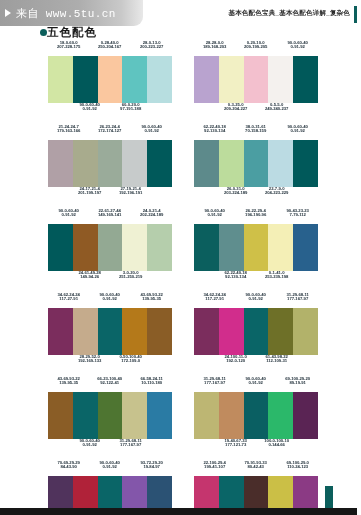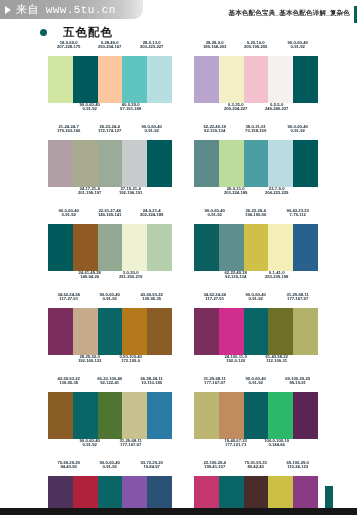--- a/index.html
+++ b/index.html
@@ -7,21 +7,21 @@
     width: 361px; height: 515px;
     background: #ffffff;
     font-family: "Liberation Sans", sans-serif;
     overflow: hidden;
     position: relative;
   }
 
   
   #watermark {
     position: absolute; top: 0; left: 0;
-    width: 143px; height: 19px;
+    width: 143px; height: 26px;
     background: linear-gradient(90deg, #9d9d9d 0%, #adadad 55%, #c9c9c9 85%, #e8e8e8 100%);
     border-radius: 0 0 9px 0;
     display: flex; align-items: center;
     padding-left: 5px;
     z-index: 40;
   }
   #watermark .tri {
     width: 0; height: 0;
     border-left: 6px solid #ffffff;
     border-top: 4px solid transparent;
@@ -45,21 +45,21 @@
     padding-top: 3px; padding-right: 4px;
   }
   #header-bar {
     width: 7px; height: 17px;
     background: #0c5f5c;
   }
 
   
   #section-title {
     position: absolute; top: 25px; left: 40px;
-    display: flex; align-items: center; gap: 16px; text-align: center;
+    display: flex; align-items: center; gap: 0; text-align: center;
   }
   #section-title .bullet {
     width: 7px; height: 7px; border-radius: 50%;
     background: #0c5f5c; flex: none;
   }
   #section-title .st-text {
     font-size: 11.5px; font-weight: bold; color: #1a1a1a;
     letter-spacing: 1px;
   }
 

